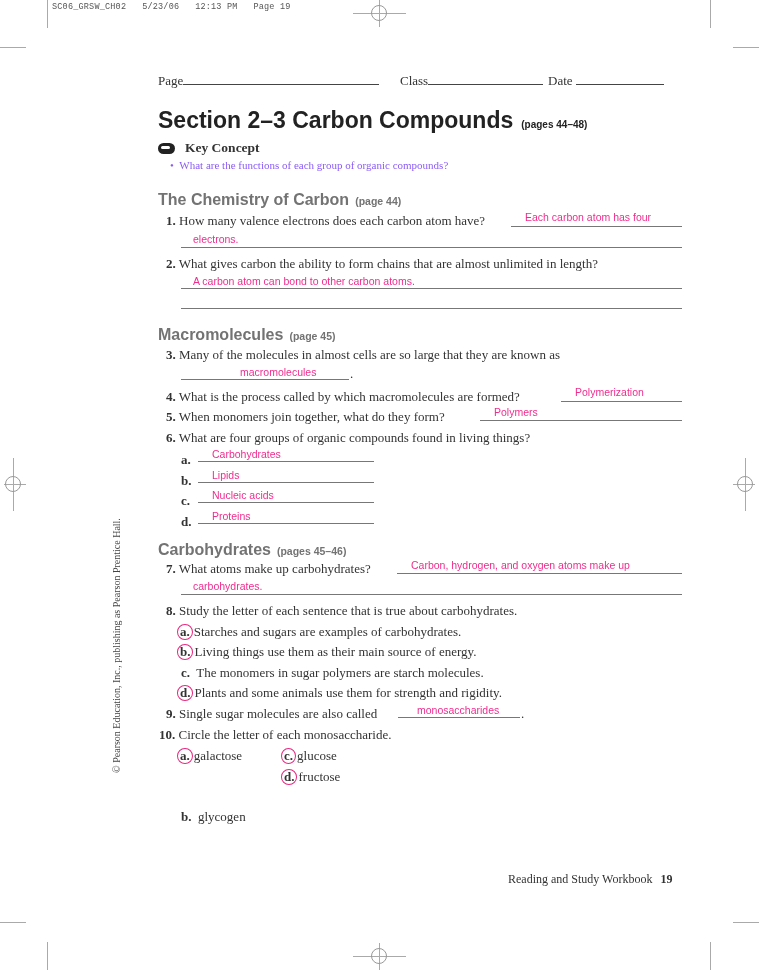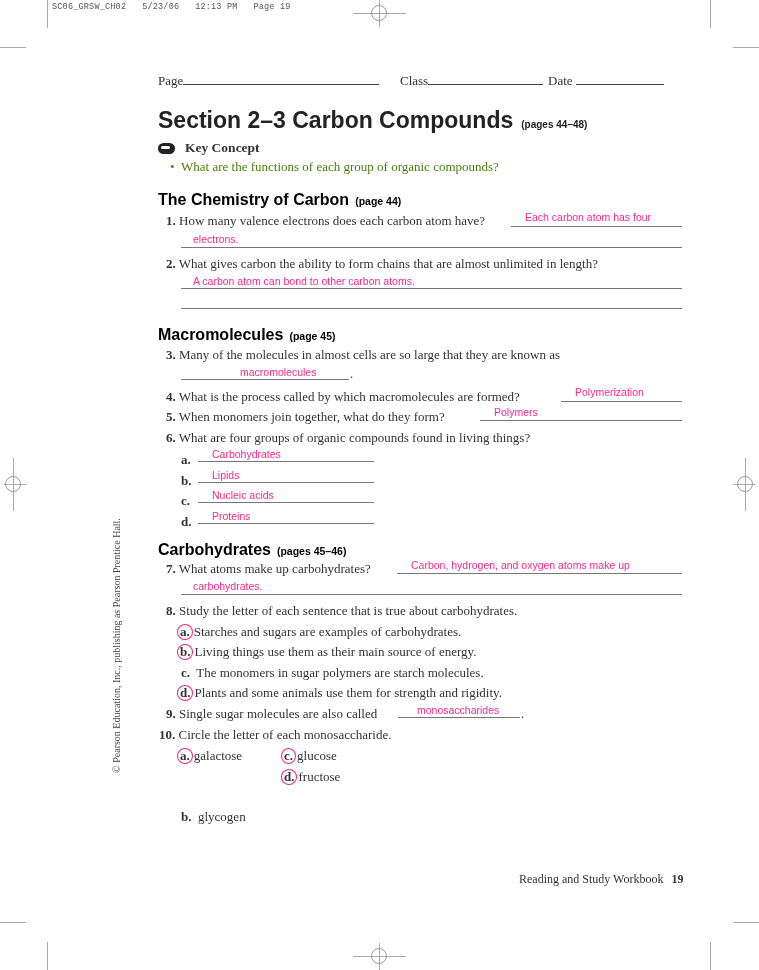--- a/index.html
+++ b/index.html
@@ -12,36 +12,36 @@
 
   .hdr { top:73px; font-size:13px; color:#333; }
   .blank { display:inline-block; border-bottom:1px solid #444; vertical-align:baseline; }
 
   .title { left:158px; top:107px; font-family:"Liberation Sans","DejaVu Sans",sans-serif; font-weight:bold; font-size:23px; color:#222; white-space:nowrap; }
   .title .pages { font-size:10px; margin-left:8px; }
 
   .keyc { left:158px; top:140px; font-size:13.5px; font-weight:bold; color:#333; display:flex; align-items:center; }
   .keyicon { width:17px; height:11px; background:#222; border-radius:6px; position:relative; margin-right:10px; }
   .keyicon::after { content:""; position:absolute; left:3px; top:3px; width:9px; height:3px; background:#fff; border-radius:2px; }
-  .bullet { left:170px; top:159px; font-size:13px; color:#4d7c0f; }
+  .bullet { left:170px; top:159px; font-size:11px; color:#8b5cf6; }
 
-  .h2 { font-family:"Liberation Sans","DejaVu Sans",sans-serif; font-weight:bold; font-size:16px; color:#000000; white-space:nowrap; }
+  .h2 { font-family:"Liberation Sans","DejaVu Sans",sans-serif; font-weight:bold; font-size:16px; color:#737373; white-space:nowrap; }
   .h2 .pg { font-size:10.5px; margin-left:6px; }
 
   .q { font-size:13px; color:#333; white-space:nowrap; }
   .num { font-weight:bold; display:inline-block; }
   .ans { font-family:"Liberation Sans","DejaVu Sans",sans-serif; color:#ee2d8f; font-size:10.5px; white-space:nowrap;padding-left:12px; }
   .rule { position:absolute; height:1px; background:#777; }
 
   .circ { display:inline-block; border:1.3px solid #e8277f; border-radius:50%; padding:0 2px; line-height:14px; font-weight:bold; margin-left:-4px; margin-right:1px; }
   .opt { font-size:13px; color:#333; white-space:nowrap; }
   .optl { font-weight:bold; }
 
   .side { left:-44px; top:640px; transform:rotate(-90deg); transform-origin:center; font-size:10px; color:#444; white-space:nowrap; width:320px; text-align:center; }
-  .footer { left:508px; top:872px; font-size:12px; color:#333;margin-left:11px; }
+  .footer { left:508px; top:872px; font-size:12px; color:#333; }
   .footer b { margin-left:8px; }
 </style>
 </head>
 <body>
 
 <div class="abs slug"><span>SC06_GRSW_CH02</span>   <span>5/23/06</span>   <span>12:13 PM</span>   <span>Page 19</span></div>
 
 <div class="vline" style="left:47px;top:0;height:28px"></div>
 <div class="vline" style="left:710px;top:0;height:28px"></div>
 <div class="hline" style="left:0;top:47px;width:26px"></div>

